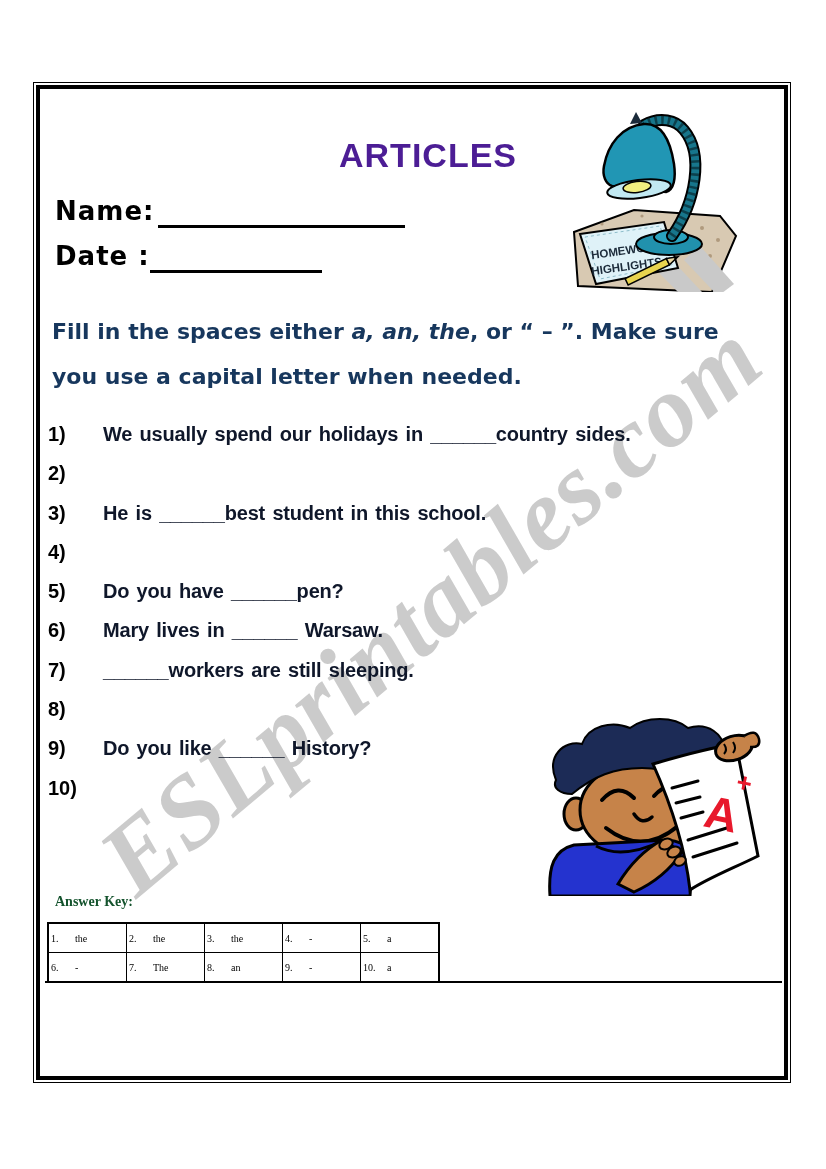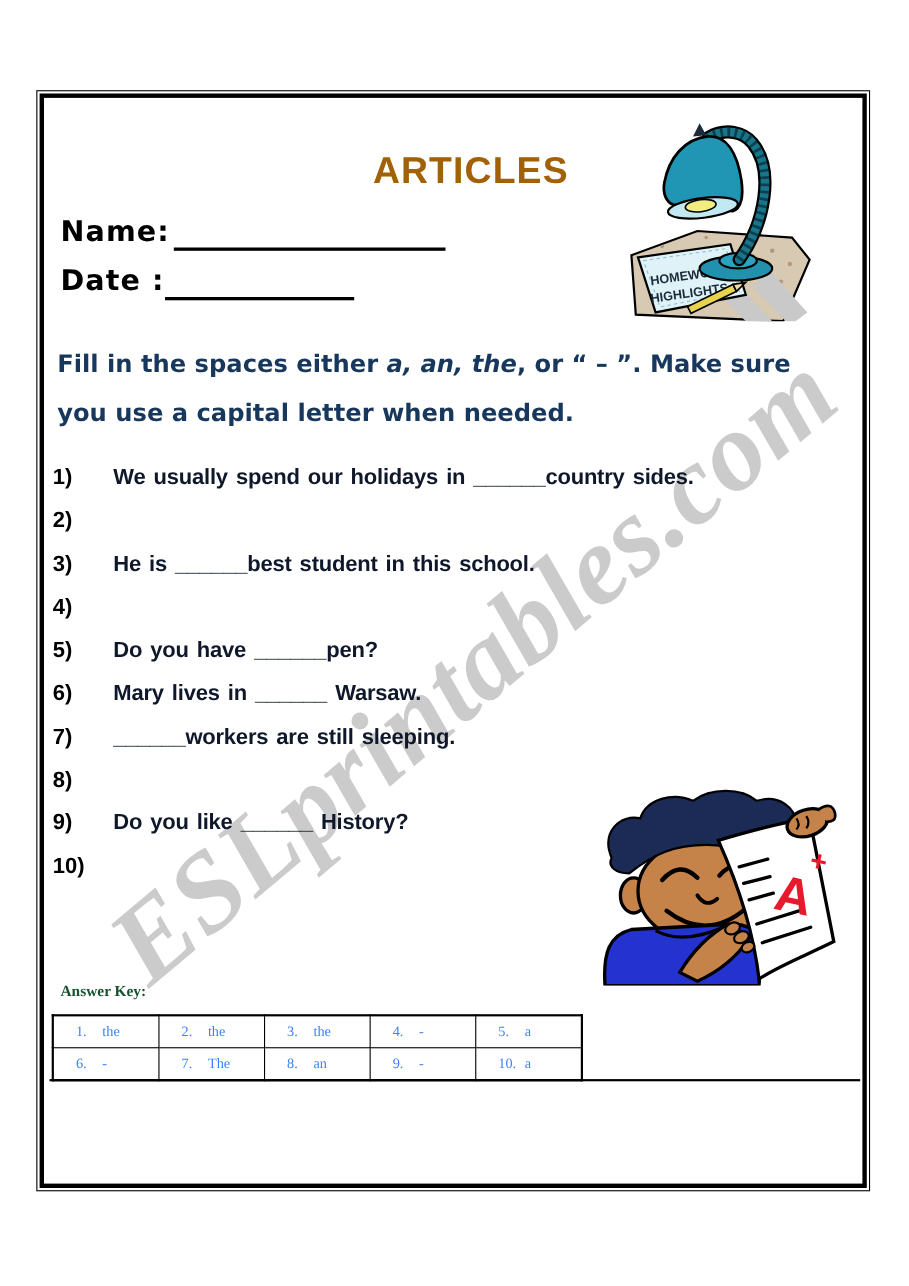--- a/index.html
+++ b/index.html
@@ -14,21 +14,21 @@
     font-family:"Liberation Serif",serif;font-style:italic;font-weight:bold;
     font-size:102px;color:#bfbfbf;opacity:.8;white-space:nowrap;letter-spacing:1px;
   }
   
   .frame{
     position:absolute;left:36px;top:85px;width:752px;height:995px;box-sizing:border-box;
     border:4px solid #000;outline:1px solid #000;outline-offset:2px;z-index:1;
   }
   .title{
     position:absolute;left:30px;right:0;top:136px;z-index:2;text-align:center;
-    font-size:34px;font-weight:bold;letter-spacing:1px;color:#a16207;
+    font-size:34px;font-weight:bold;letter-spacing:1px;color:#4c1d95;
   }
   .hdr-label{
     position:absolute;z-index:2;font-family:"DejaVu Sans",sans-serif;
     font-weight:bold;font-size:26px;color:#000000;letter-spacing:1px;
   }
   .name-label{left:55px;top:196px;}
   .date-label{left:55px;top:241px;}
   .blank-line{position:absolute;z-index:2;border-bottom:3px solid #000;height:24px;}
   .name-line{left:158px;top:201px;width:247px;}
   .date-line{left:150px;top:246px;width:172px;}
@@ -45,21 +45,21 @@
   .ak-label{
     position:absolute;left:55px;top:894px;z-index:2;
     font-family:"Liberation Serif",serif;font-weight:bold;font-size:14px;color:#14532d;
   }
   .ak-table{
     position:absolute;left:47px;top:922px;z-index:2;border-collapse:collapse;
     border:2px solid #000;
   }
   .ak-table td{
     width:75px;height:28px;border:1px solid #000;vertical-align:middle;
-    font-family:"Liberation Serif",serif;font-size:13px;color:#3b82f6;padding:0 0 0 20px;
+    font-family:"Liberation Serif",serif;font-size:10px;color:#000000;padding:0 0 0 2px;
   }
   .ak-num{display:inline-block;min-width:24px;}
   .bottom-rule{position:absolute;left:45px;top:981px;width:737px;height:2px;background:#000;z-index:1;}
   .lamp-art{position:absolute;left:572px;top:110px;z-index:2;}
   .boy-art{position:absolute;left:538px;top:716px;z-index:2;}
 </style>
 </head>
 <body>
 
 <div class="canvas">

